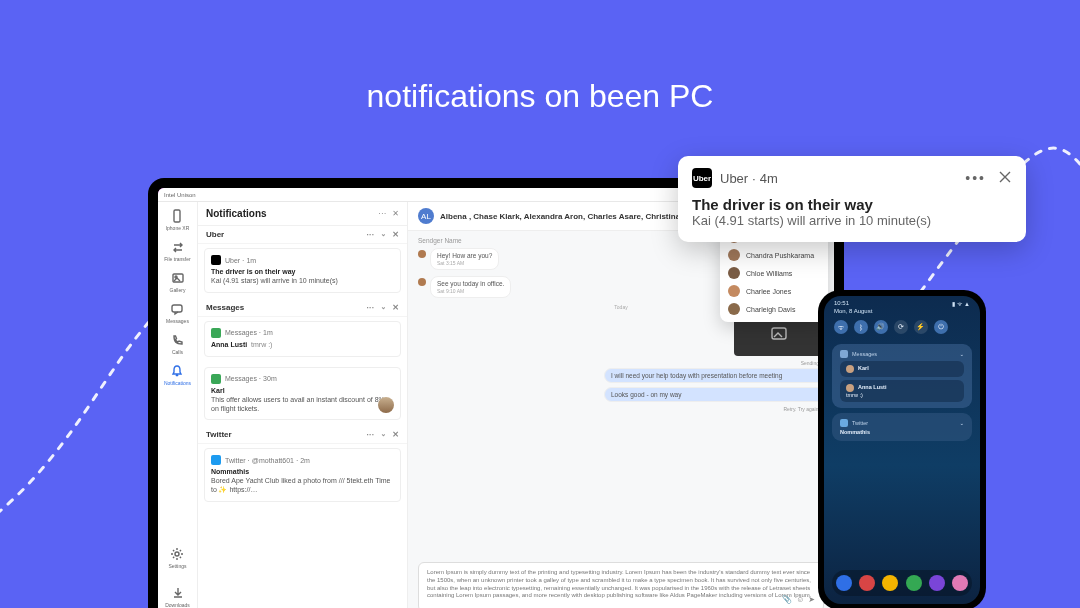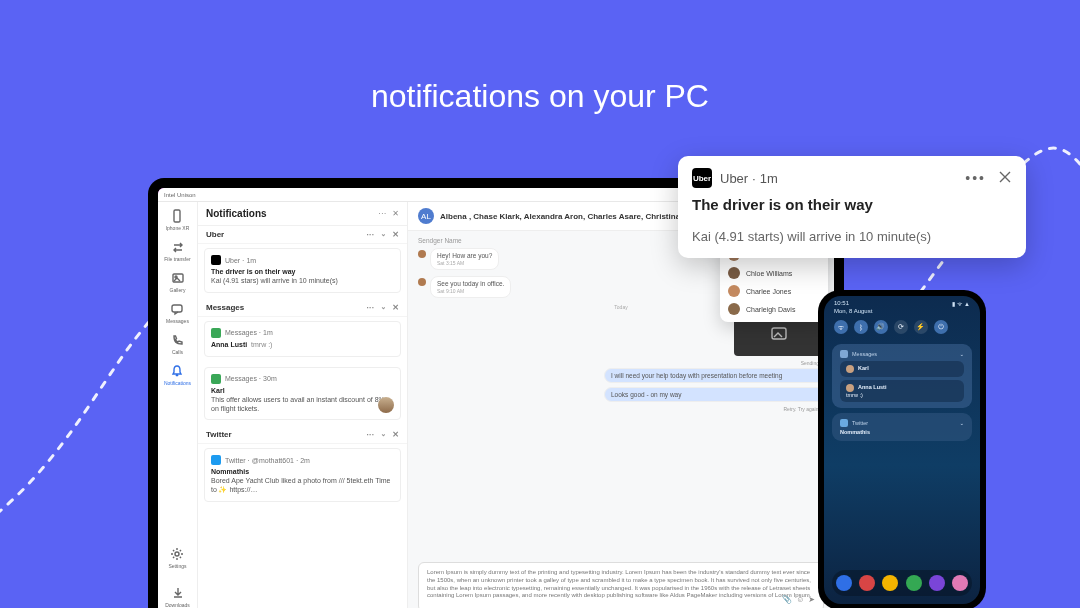--- a/index.html
+++ b/index.html
@@ -110,21 +110,21 @@
   .toast {
     position: absolute; right: 54px; top: 156px; width: 348px;
     background: #fff; border-radius: 10px; box-shadow: 0 8px 28px rgba(0,0,0,.22);
     padding: 12px 14px 14px 14px; z-index: 40;
   }
   .toast-top { display: flex; align-items: center; justify-content: space-between; }
   .toast-app { display: flex; align-items: center; gap: 8px; font-size: 13px; color: #555; }
   .toast-app .logo { width: 20px; height: 20px; border-radius: 4px; background: #000; color: #fff; font-size: 8px; font-weight: 700; display: flex; align-items: center; justify-content: center; }
   .toast-actions { display: flex; gap: 12px; color: #666; font-size: 14px; align-items: center; }
   .toast-title { margin-top: 8px; font-size: 15px; font-weight: 600; color: #222; }
-  .toast-body { margin-top: 16px; font-size: 13px; color: #666; }
+  .toast-body { margin-top: 0; font-size: 13px; color: #666; }
   
   .phone {
     position: absolute; right: 94px; top: 290px; width: 168px; height: 320px;
     background: #000; border-radius: 22px; z-index: 30; padding: 6px;
   }
   .phone-screen {
     width: 100%; height: 100%; border-radius: 17px;
     background: linear-gradient(180deg,#0d2b4f 0%, #0f3d65 55%, #0c2341 100%);
     position: relative; overflow: hidden;
   }
@@ -152,28 +152,28 @@
 </style>
 </head>
 <body>
 
 <svg class="curve" width="1080" height="608">
   <path d="M -40 540 C 140 430, 120 190, 350 300 S 740 540, 900 320 S 1050 120, 1120 220" fill="none" stroke="#ffffff" stroke-width="3" stroke-dasharray="6 9" stroke-linecap="round" opacity="0.9"></path>
 </svg>
 
 <div class="headline">
   <br>
-  <span>notifications on your PC</span>
+  <span>notifications on been PC</span>
 </div>
 
 <div class="toast">
   <div class="toast-top">
     <div class="toast-app">
       <span class="logo">Uber</span>
-      <span><span>Uber</span><span> · </span><span>1m</span></span>
+      <span><span>Uber</span><span> · </span><span>4m</span></span>
     </div>
     <div class="toast-actions">
       <span style="letter-spacing:2px;">•••</span>
       <span>
         <svg width="14" height="14" class="ico">
             <path d="M2 2 L12 12 M12 2 L2 12"></path>
           </svg>
       </span>
     </div>
   </div>

